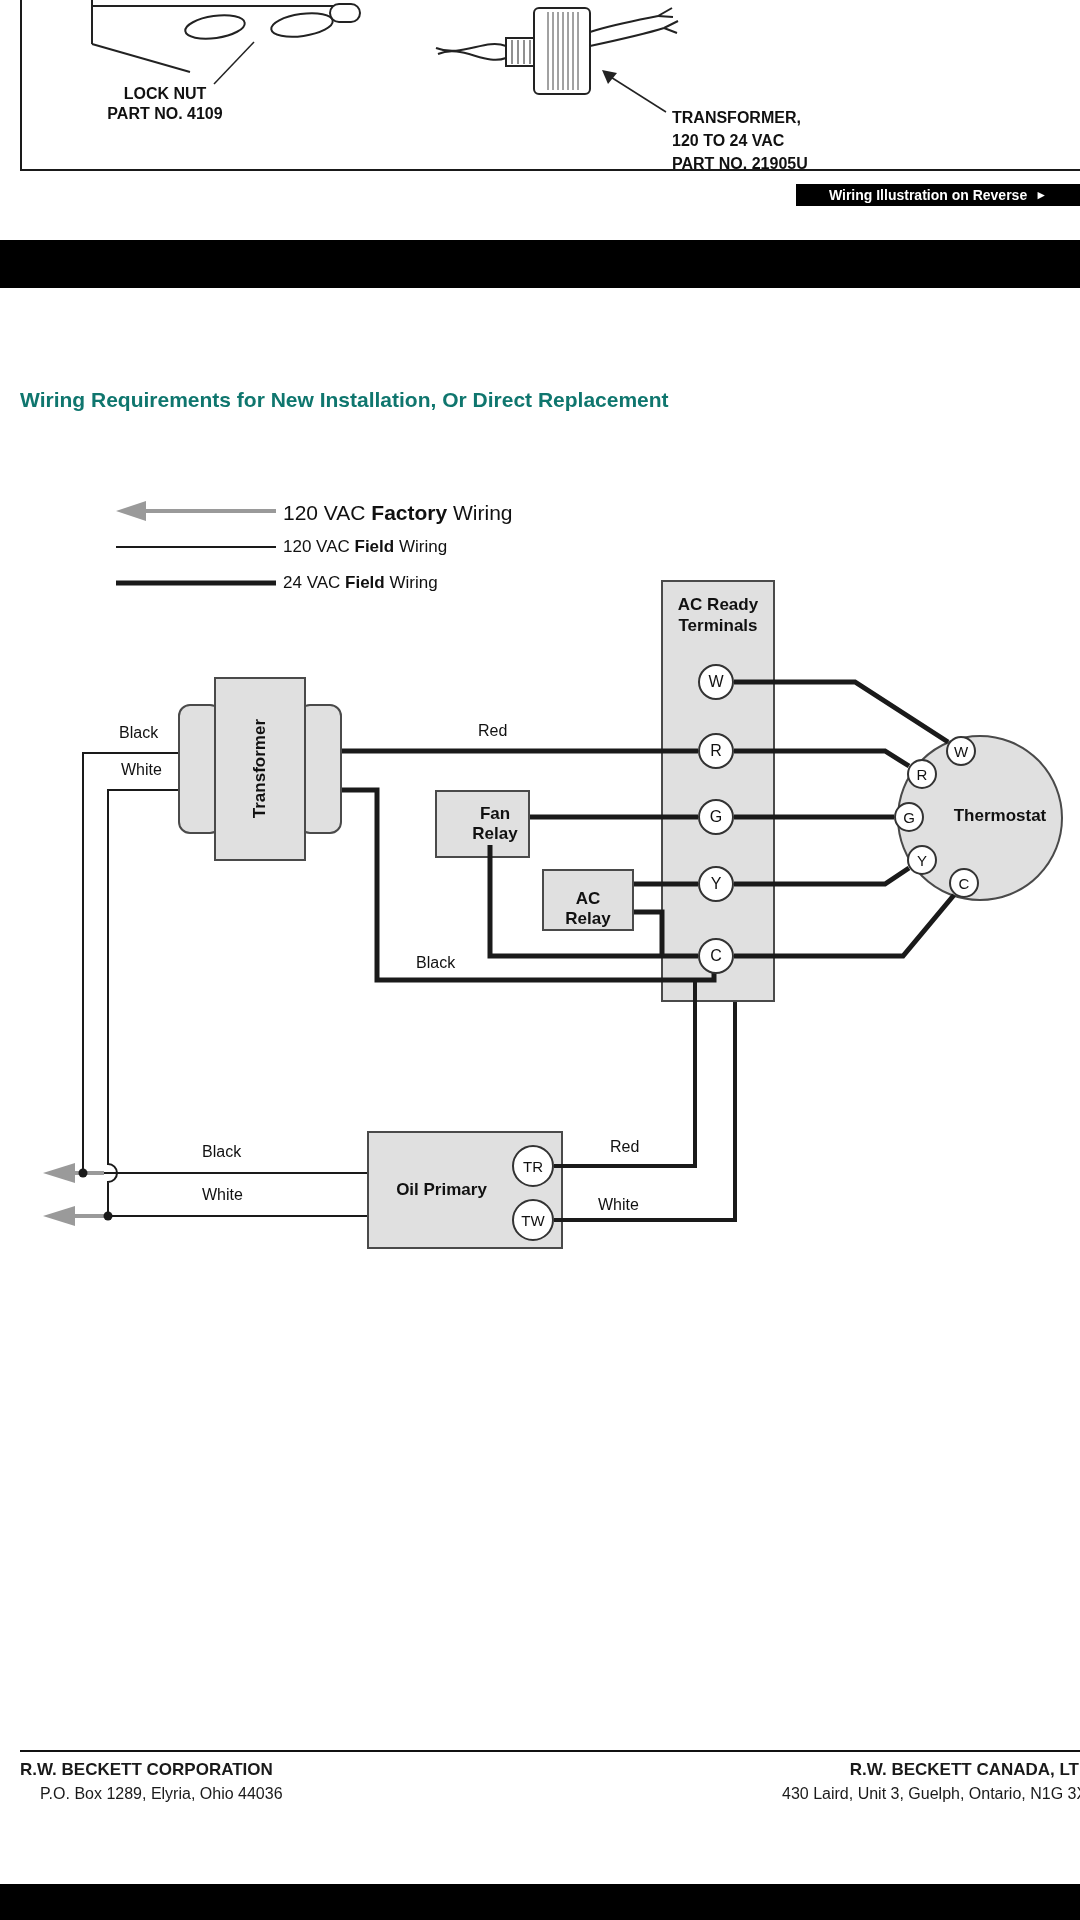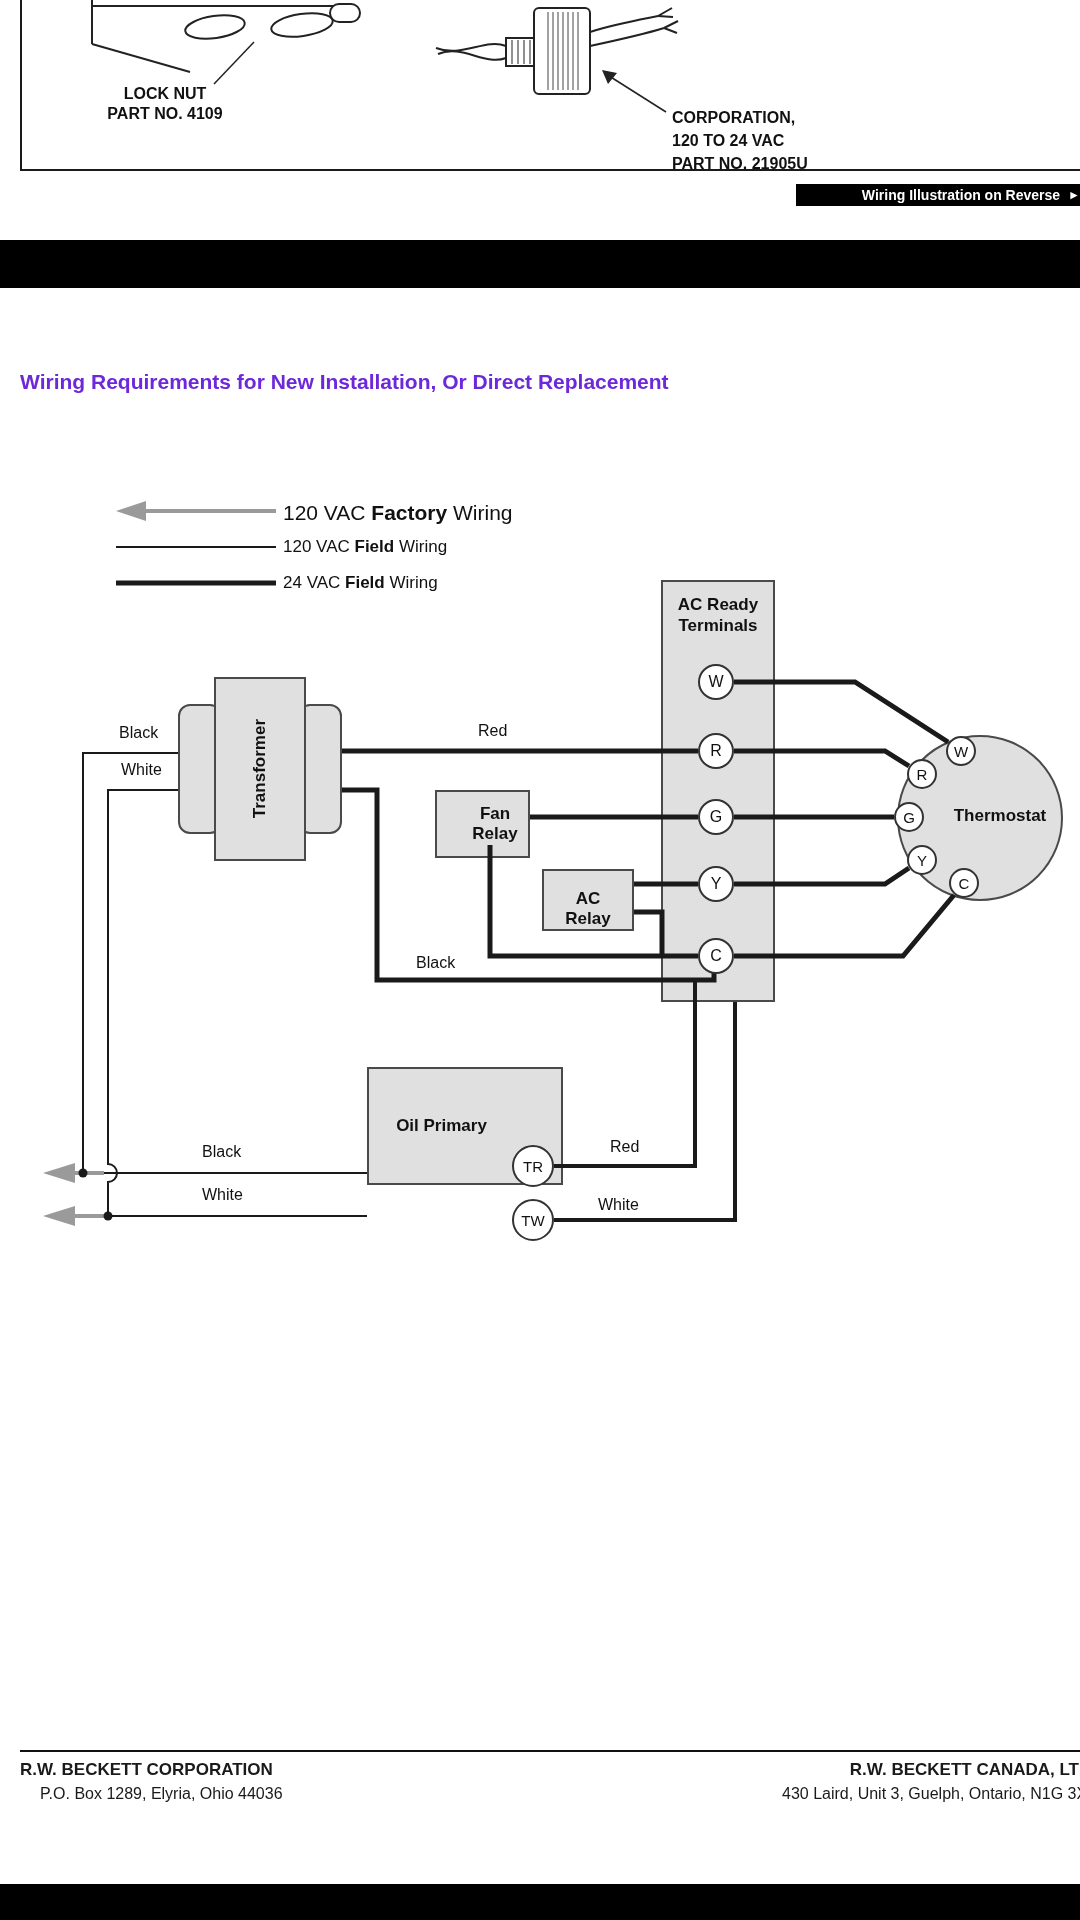--- a/index.html
+++ b/index.html
@@ -15,21 +15,21 @@
     position:absolute;background:#fff;border:2px solid #333;border-radius:50%;
     display:flex;align-items:center;justify-content:center;box-sizing:border-box;
     z-index:8;font-size:16px;color:#111;
   }
   .boxlabel{font-weight:bold;font-size:17px;line-height:20px;text-align:center;color:#111;}
   #wire-svg{position:absolute;left:0;top:0;z-index:5;pointer-events:none;}
   .band{position:absolute;left:0;width:1080px;background:#000;z-index:6;}
   .legend-label span{white-space:pre;}
   .tag{
     position:absolute;background:#000;color:#fff;font-weight:bold;font-size:14px;
-    display:flex;align-items:center;justify-content:flex-end;z-index:9;
+    display:flex;align-items:center;justify-content:center;z-index:9;
   }
   .footer-name{font-weight:bold;font-size:17px;}
   .footer-addr{font-size:16px;margin-top:5px;margin-left:20px;}
   .vtext{
     writing-mode:vertical-rl;transform:rotate(180deg);
     font-weight:bold;font-size:17px;color:#111;
   }
 </style>
 </head>
 <body>
@@ -107,33 +107,33 @@
       <path d="M554,1166 H695 V980"></path>
       <path d="M554,1220 H735 V1002"></path>
     </g>
   </svg>
 
   <div class="lbl b" style="left:70px;top:84px;width:190px;text-align:center;line-height:20px;">
     <div>LOCK NUT</div>
     <div>PART NO. 4109</div>
   </div>
   <div class="lbl b" style="left:672px;top:106px;line-height:23px;">
-    <div>CORPORATION,</div>
+    <div>TRANSFORMER,</div>
     <div>120 TO 24 VAC</div>
     <div>PART NO. 21905U</div>
   </div>
 
   <div class="tag" style="left:796px;top:184px;width:284px;height:22px;">
     <span>Wiring Illustration on Reverse</span>
     <span style="margin-left:8px;font-size:12px;">►</span>
   </div>
 
   <div class="band" style="top:240px;height:48px;"></div>
 
-  <div class="lbl b" style="left:20px;top:370px;font-size:21px;color:#6d28d9;">Wiring Requirements for New Installation, Or Direct Replacement</div>
+  <div class="lbl b" style="left:20px;top:388px;font-size:21px;color:#0f766e;">Wiring Requirements for New Installation, Or Direct Replacement</div>
 
   <div class="lbl legend-label" style="left:283px;top:501px;font-size:21px;">
     <span>120 VAC </span><span class="b">Factory</span><span> Wiring</span>
   </div>
   <div class="lbl legend-label" style="left:283px;top:537px;font-size:17px;">
     <span>120 VAC </span><span class="b">Field</span><span> Wiring</span>
   </div>
   <div class="lbl legend-label" style="left:283px;top:573px;font-size:17px;">
     <span>24 VAC </span><span class="b">Field</span><span> Wiring</span>
   </div>
@@ -158,21 +158,21 @@
     </div>
   </div>
 
   <div class="panel" style="left:542px;top:869px;width:92px;height:62px;display:flex;flex-direction:column;align-items:center;justify-content:flex-end;">
     <div class="boxlabel">
       <div>AC</div>
       <div>Relay</div>
     </div>
   </div>
 
-  <div class="panel" style="left:367px;top:1067px;width:196px;height:118px;">
+  <div class="panel" style="left:367px;top:1131px;width:196px;height:118px;">
     <div class="boxlabel abs" style="left:0;top:47px;width:145px;">Oil Primary</div>
   </div>
 
   <div class="panel" style="left:897px;top:735px;width:166px;height:166px;border-radius:50%;"></div>
   <div class="lbl b" style="left:935px;top:806px;width:130px;text-align:center;font-size:17px;">Thermostat</div>
 
   <div class="term" style="left:698px;top:664px;width:36px;height:36px;">W</div>
   <div class="term" style="left:698px;top:733px;width:36px;height:36px;">R</div>
   <div class="term" style="left:698px;top:799px;width:36px;height:36px;">G</div>
   <div class="term" style="left:698px;top:866px;width:36px;height:36px;">Y</div>

